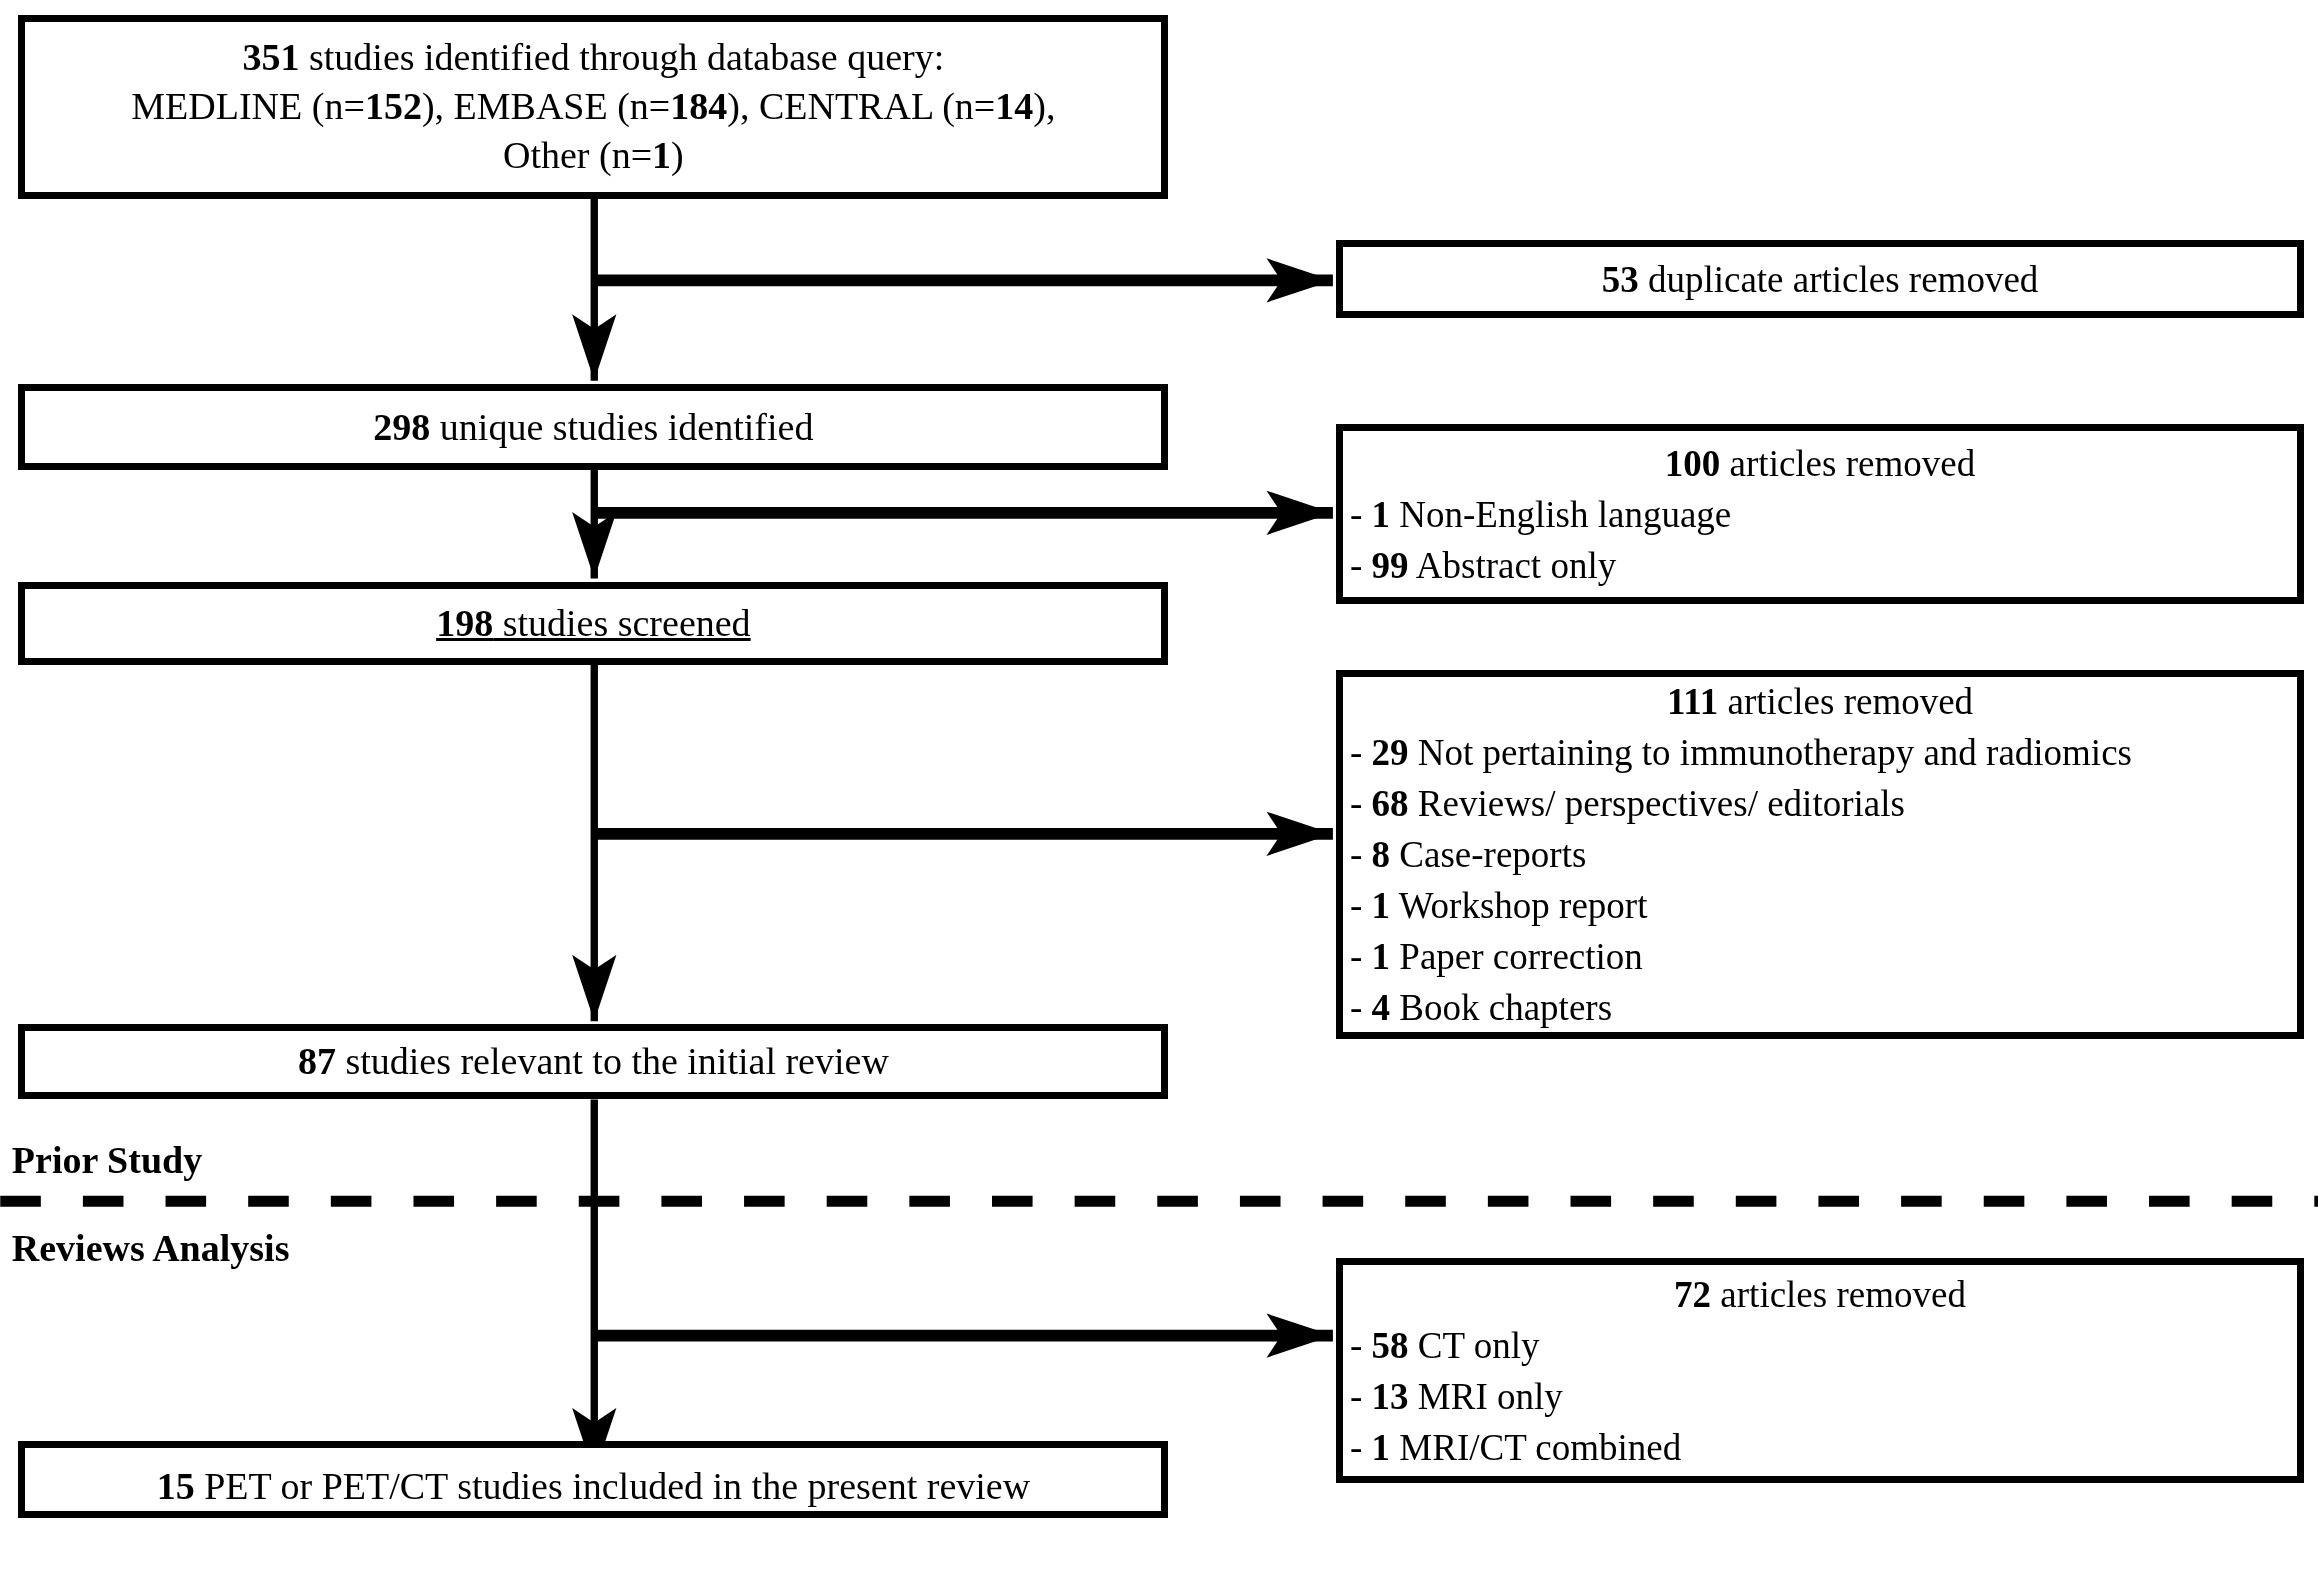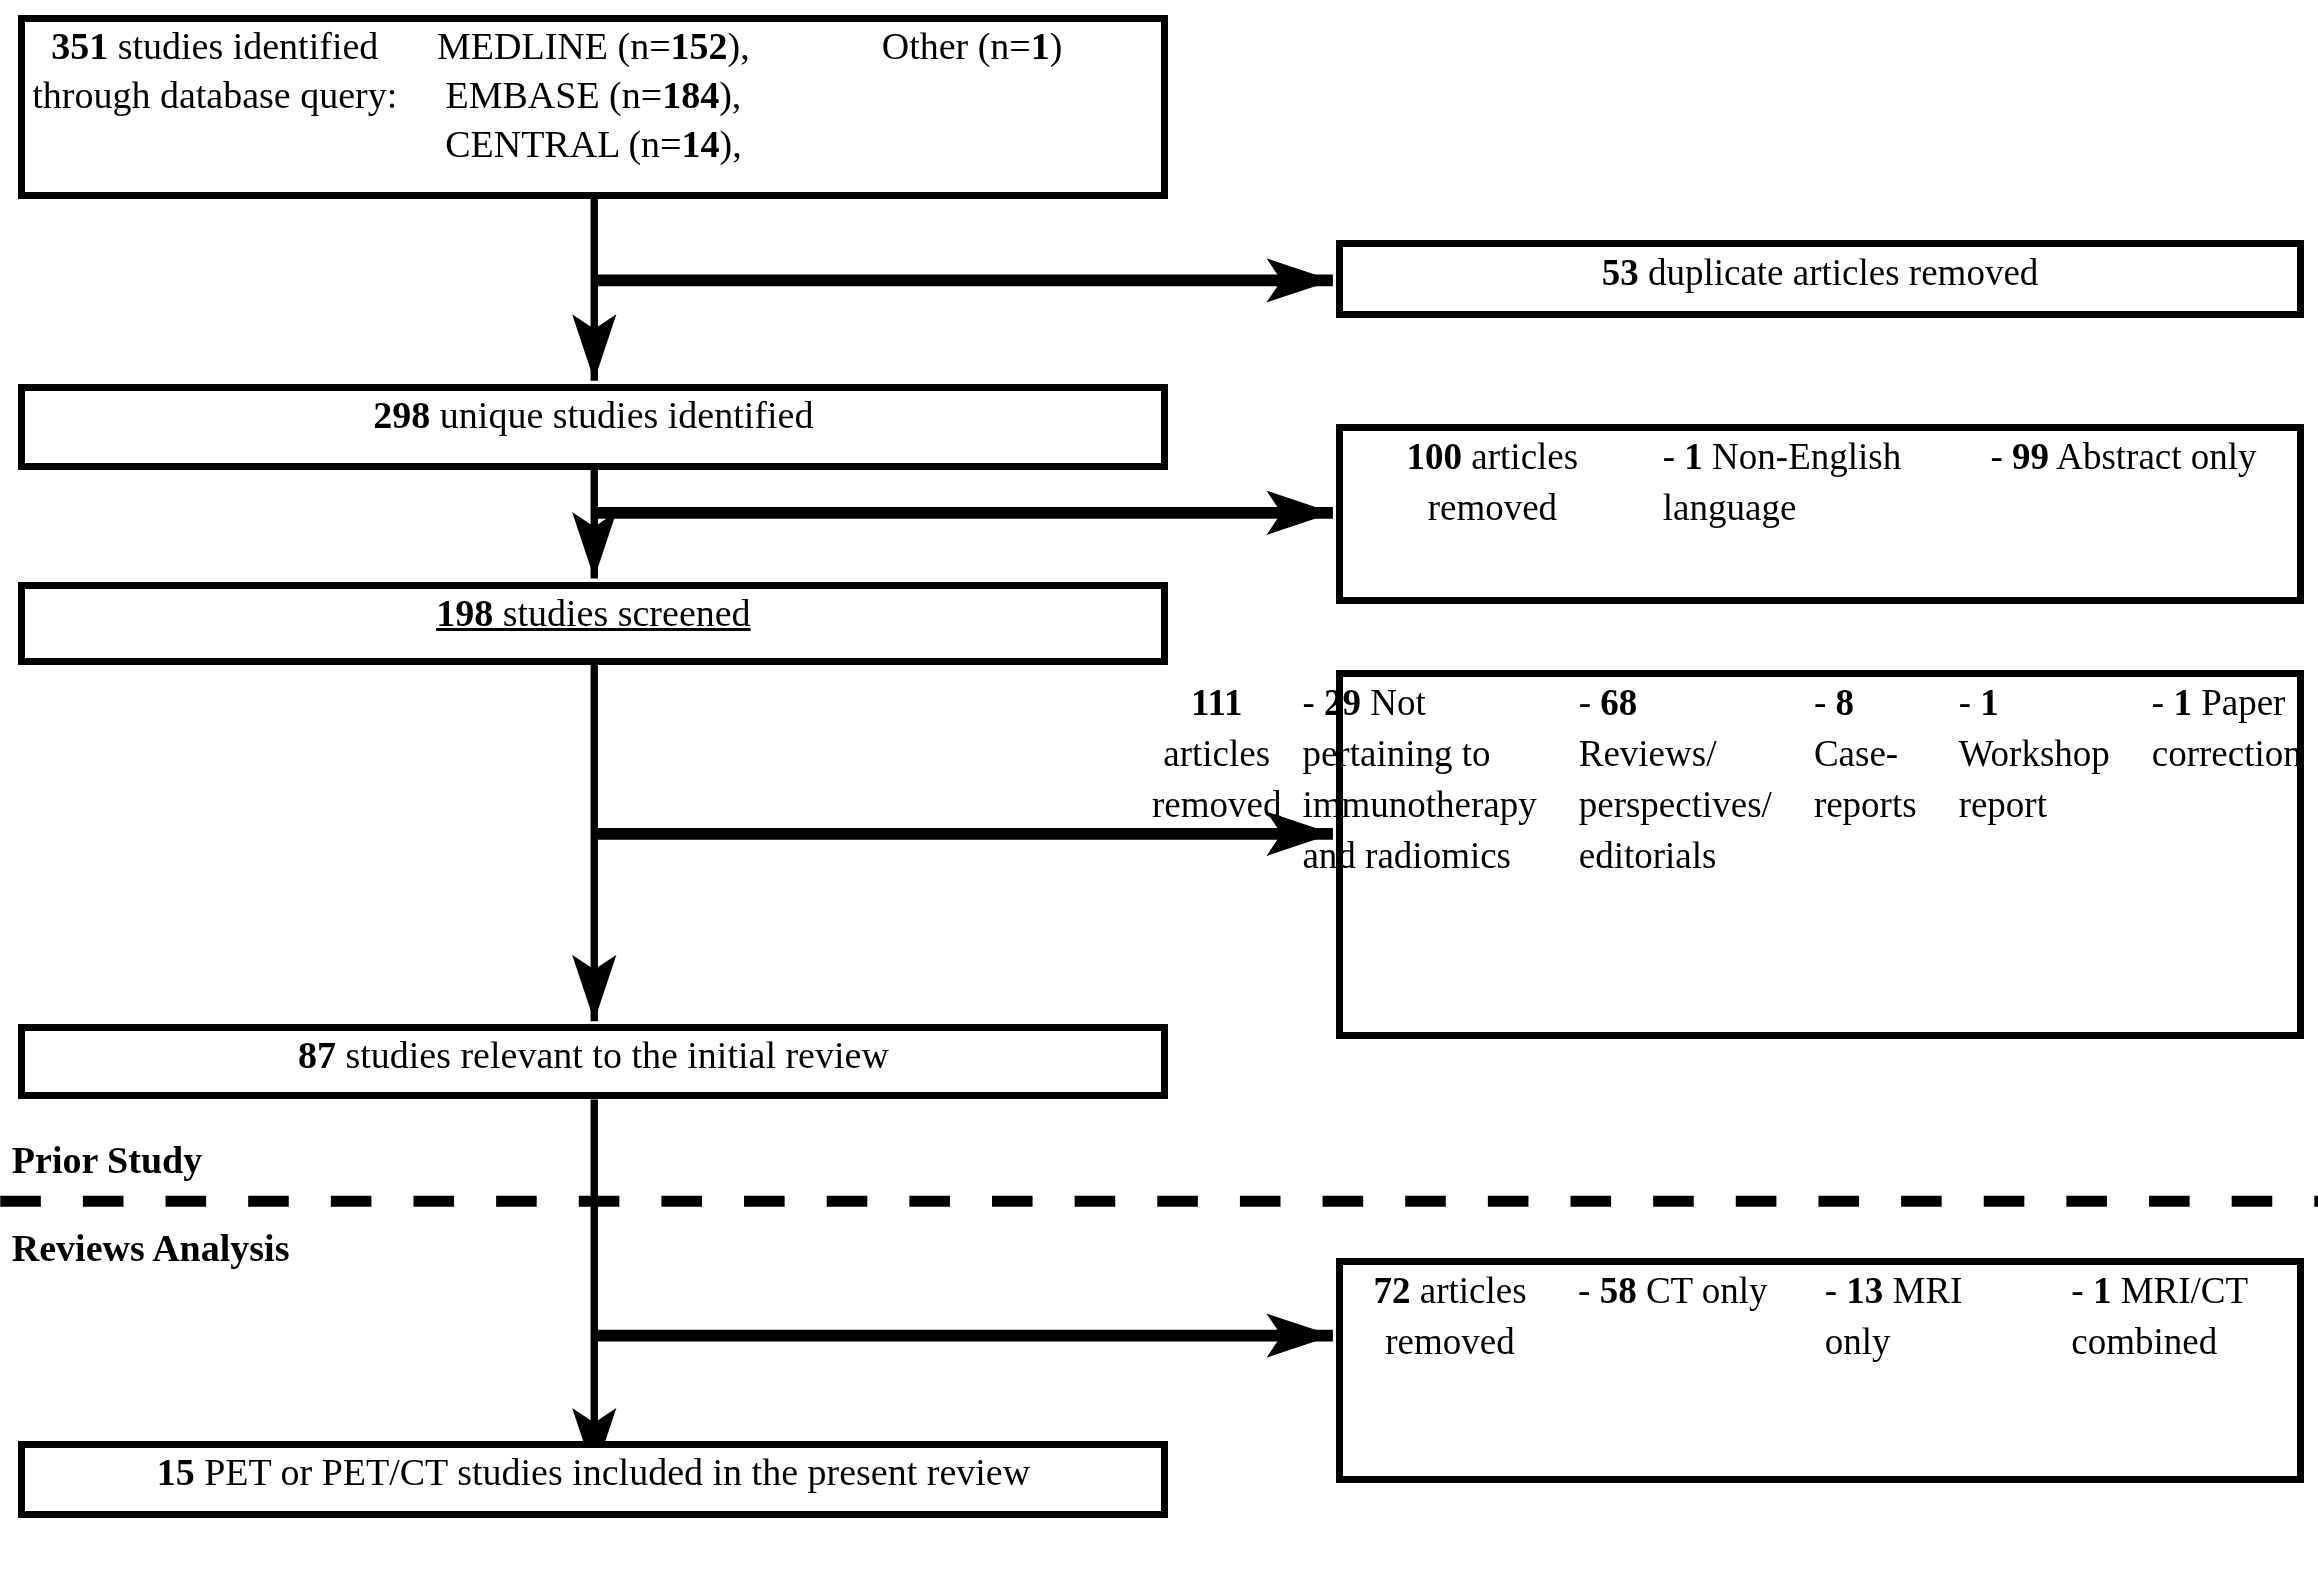--- a/index.html
+++ b/index.html
@@ -20,28 +20,28 @@
     position: absolute;
     left: 0; top: 0;
     width: 2319px; height: 1571px;
   }
   .box {
     position: absolute;
     box-sizing: border-box;
     background: #ffffff;
     border: 7.4px solid #000000;
     display: flex;
-    flex-direction: row;
+    flex-direction: column;
     justify-content: center;
   }
   .box .line { width: 100%; }
   .left-col { left: 18.4px; width: 1150px; text-align: center; font-size: 38px; line-height: 49px; }
   .right-col { left: 1336px; width: 968px; font-size: 37px; line-height: 51px; }
   .right-col .title { text-align: center; }
-  .right-col .item { text-align: left; padding: 0 21px; box-sizing: border-box; }
+  .right-col .item { text-align: left; padding: 0 7px; box-sizing: border-box; }
 
   #box-identified { top: 14.8px;   height: 184px; }
   #box-unique     { top: 384px;  height: 86px; }
   #box-screened   { top: 582px;  height: 83px; text-decoration: underline; }
   #box-relevant   { top: 1024px; height: 75px; }
   #box-included   { top: 1441px; height: 77px; justify-content: flex-end; }
 
   #box-duplicates  { top: 240px;  height: 78px; }
   #box-removed100  { top: 424px;  height: 180px; }
   #box-removed111  { top: 670px;  height: 369px; }

